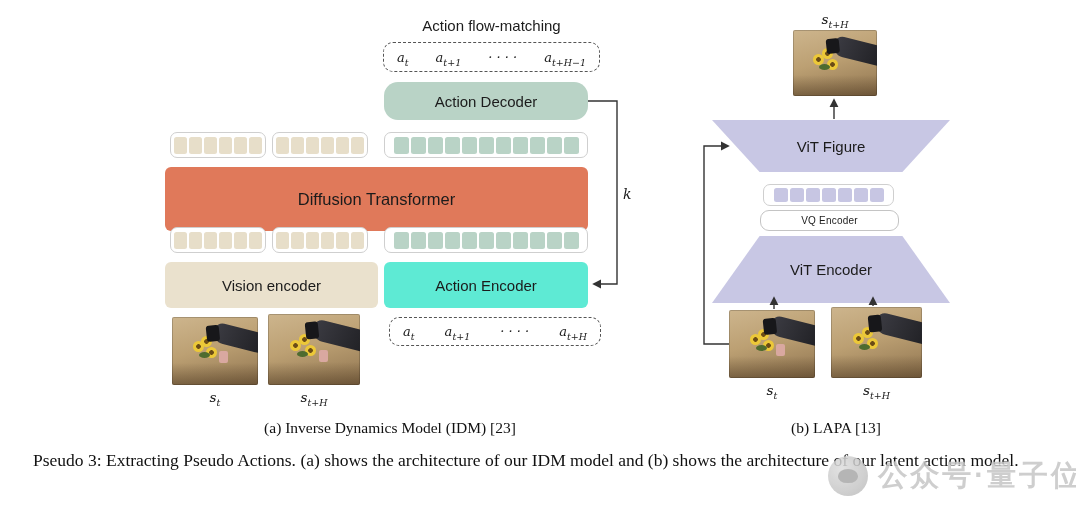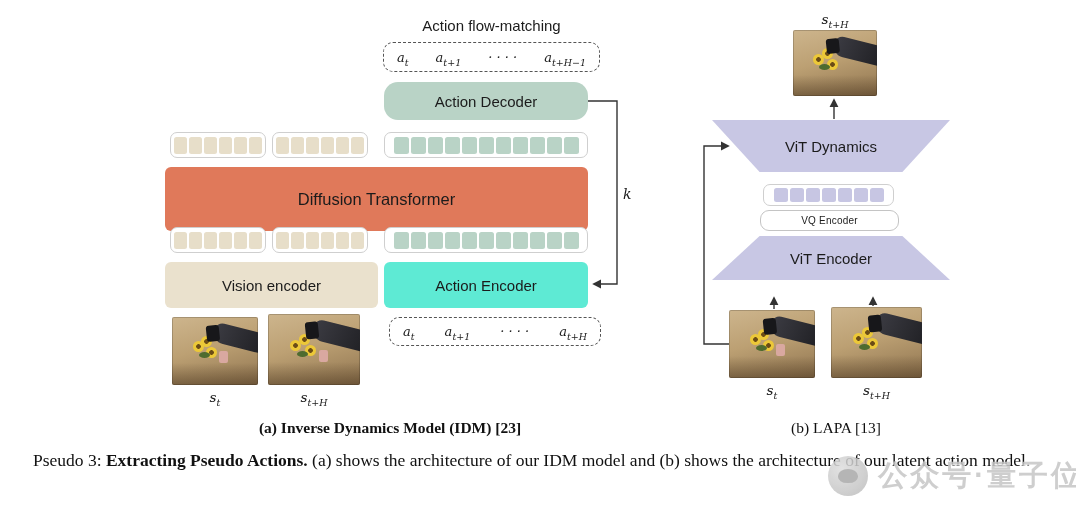--- a/index.html
+++ b/index.html
@@ -38,34 +38,34 @@
   .row2-g3{left:384px;top:227px;width:204px;height:26px;}
   .pa-vis{left:165px;top:262px;width:213px;height:46px;background:#eae1cd;}
   .pa-act{left:384px;top:262px;width:204px;height:46px;background:#5eead4;}
   .pa-dash-bottom{left:389px;top:317px;width:212px;height:29px;}
   .pa-photo1{left:172px;top:317px;width:86px;height:68px;}
   .pa-photo2{left:268px;top:314px;width:92px;height:71px;}
   .pa-s1{left:172px;top:389px;width:86px;text-align:center;font-size:13.5px;}
   .pa-s2{left:268px;top:389px;width:92px;text-align:center;font-size:13.5px;}
   .pa-k{left:623px;top:186px;font-size:14px;}
   .panel-caption{position:absolute;font-family:"Liberation Serif",serif;font-size:15.5px;color:#111;text-align:center;}
-  .pa-caption{left:180px;top:419px;width:420px;font-weight:bold;}
+  .pa-caption{left:180px;top:419px;width:420px;}
   .pb-caption{left:736px;top:419px;width:200px;}
 
   
   .pb-top-label{left:793px;top:11px;width:84px;text-align:center;font-size:13.5px;}
   .pb-top-photo{left:793px;top:30px;width:84px;height:66px;}
   .trap{position:absolute;display:flex;align-items:center;justify-content:center;
         background:#c8c7e4;font-size:15px;color:#1b1b1b;}
   .pb-decoder{left:712px;top:120px;width:238px;height:52px;
         clip-path:polygon(0% 0%,100% 0%,80% 100%,20% 100%);}
   .pb-tokens{left:763px;top:184px;width:131px;height:22px;}
   .pb-vq{left:760px;top:210px;width:137px;height:19px;background:#fff;border:1px solid #c4c4c4;
          border-radius:9px;font-size:10px;letter-spacing:.2px;}
-  .pb-encoder{left:712px;top:236px;width:238px;height:44px;
+  .pb-encoder{left:712px;top:236px;width:238px;height:67px;
         clip-path:polygon(20% 0%,80% 0%,100% 100%,0% 100%);}
   .pb-photo1{left:729px;top:310px;width:86px;height:68px;}
   .pb-photo2{left:831px;top:307px;width:91px;height:71px;}
   .pb-s1{left:729px;top:382px;width:86px;text-align:center;font-size:13.5px;}
   .pb-s2{left:831px;top:382px;width:91px;text-align:center;font-size:13.5px;}
 
   
   .photo{position:absolute;overflow:hidden;border-radius:2px;
          background:linear-gradient(165deg,#cdb58d 0%,#bca073 45%,#8f7450 100%);
          box-shadow:0 0 0 1px rgba(0,0,0,.18) inset;}
@@ -83,21 +83,21 @@
   .photo .f3{left:40%;top:44%;}
   .photo .leaf{position:absolute;left:31%;top:52%;width:11px;height:6px;background:#4e6b2f;border-radius:50%;}
   .photo .pink{position:absolute;left:55%;top:50%;width:9px;height:12px;background:#d9a8a0;border-radius:2px;}
 
   
   .connectors{position:absolute;left:0;top:0;width:1076px;height:445px;pointer-events:none;}
 
   
   .fig-caption{position:absolute;left:33px;top:449px;width:1016px;margin:0;
        font-family:"Liberation Serif",serif;font-size:17.5px;line-height:1.35;color:#111;}
-  .fig-caption b{font-weight:700;}
+  .fig-caption b{font-weight:400;}
 
   
   .watermark{position:absolute;right:16px;top:456px;display:flex;align-items:center;gap:10px;
        color:#c6c6c6;font-size:29px;font-weight:700;letter-spacing:3px;opacity:.85;z-index:6;
        font-family:"Liberation Sans",sans-serif;text-shadow:0 1px 0 #fff;}
   .wm-logo{width:40px;height:40px;border-radius:50%;position:relative;
        background:radial-gradient(circle at 35% 32%,#dedede,#b9b9b9);}
   .wm-logo::before{content:"";position:absolute;left:10px;top:13px;width:20px;height:14px;
        background:#a9a9a9;border-radius:50% 50% 45% 45%;}
 </style>
@@ -227,21 +227,21 @@
 
   <div class="photo pb-top-photo">
     <span class="fl f1"></span>
     <span class="fl f2"></span>
     <span class="fl f3"></span>
     <span class="leaf"></span>
     <span class="arm"></span>
     <span class="shade"></span>
   </div>
 
-  <div class="trap pb-decoder">ViT Dynamics</div>
+  <div class="trap pb-decoder">ViT Figure</div>
 
   <div class="tokens purple pb-tokens">
       <span class="sq"></span>
       <span class="sq"></span>
       <span class="sq"></span>
       <span class="sq"></span>
       <span class="sq"></span>
       <span class="sq"></span>
       <span class="sq"></span>
     </div>

